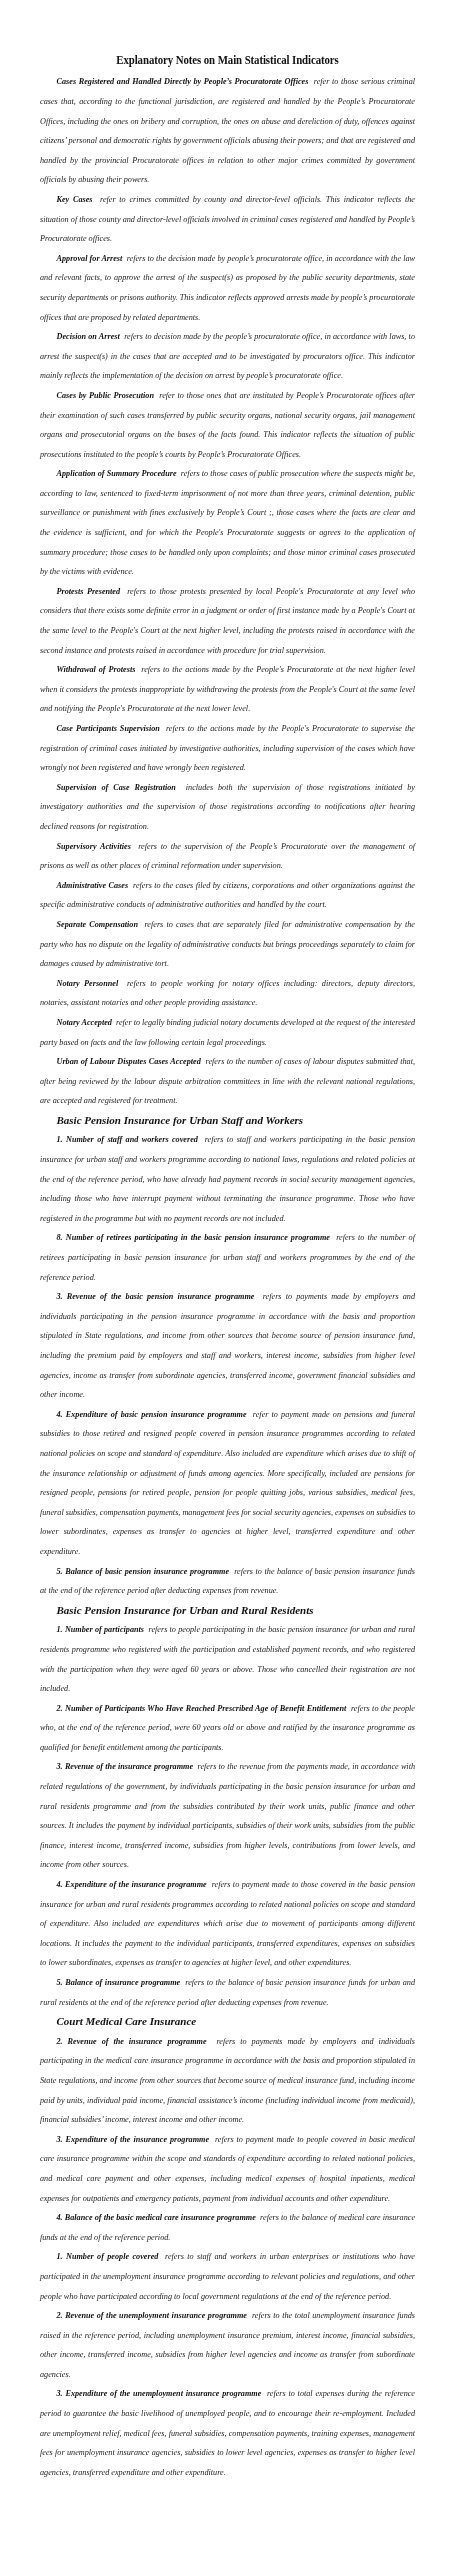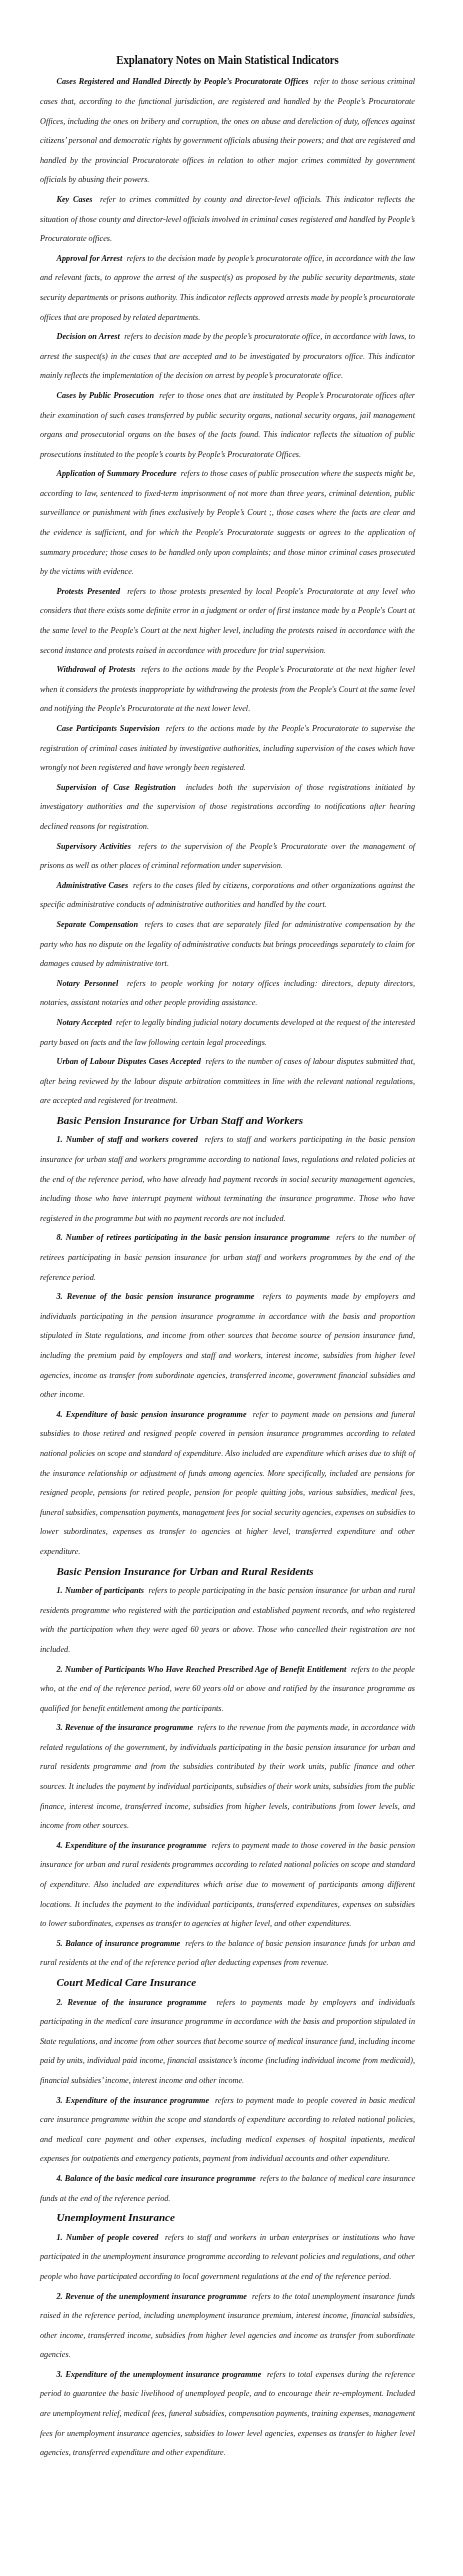--- a/index.html
+++ b/index.html
@@ -75,29 +75,29 @@
       <p class="para"><span class="term">Administrative Cases</span><span class="gap">  </span><span class="definition">refers to the cases filed by citizens, corporations and other organizations against the specific administrative conducts of administrative authorities and handled by the court.</span></p>
       <p class="para"><span class="term">Separate Compensation</span><span class="gap">  </span><span class="definition">refers to cases that are separately filed for administrative compensation by the party who has no dispute on the legality of administrative conducts but brings proceedings separately to claim for damages caused by administrative tort.</span></p>
       <p class="para"><span class="term">Notary Personnel</span><span class="gap">  </span><span class="definition">refers to people working for notary offices including: directors, deputy directors, notaries, assistant notaries and other people providing assistance.</span></p>
       <p class="para"><span class="term">Notary Accepted</span><span class="gap">  </span><span class="definition">refer to legally binding judicial notary documents developed at the request of the interested party based on facts and the law following certain legal proceedings.</span></p>
       <p class="para"><span class="term">Urban of Labour Disputes Cases Accepted</span><span class="gap">  </span><span class="definition">refers to the number of cases of labour disputes submitted that, after being reviewed by the labour dispute arbitration committees in line with the relevant national regulations, are accepted and registered for treatment.</span></p>
       <h2 class="section-heading">Basic Pension Insurance for Urban Staff and Workers</h2>
       <p class="para"><span class="term">1. Number of staff and workers covered</span><span class="gap">  </span><span class="definition">refers to staff and workers participating in the basic pension insurance for urban staff and workers programme according to national laws, regulations and related policies at the end of the reference period, who have already had payment records in social security management agencies, including those who have interrupt payment without terminating the insurance programme. Those who have registered in the programme but with no payment records are not included.</span></p>
       <p class="para"><span class="term">8. Number of retirees participating in the basic pension insurance programme</span><span class="gap">  </span><span class="definition">refers to the number of retirees participating in basic pension insurance for urban staff and workers programmes by the end of the reference period.</span></p>
       <p class="para"><span class="term">3. Revenue of the basic pension insurance programme</span><span class="gap">  </span><span class="definition">refers to payments made by employers and individuals participating in the pension insurance programme in accordance with the basis and proportion stipulated in State regulations, and income from other sources that become source of pension insurance fund, including the premium paid by employers and staff and workers, interest income, subsidies from higher level agencies, income as transfer from subordinate agencies, transferred income, government financial subsidies and other income.</span></p>
       <p class="para"><span class="term">4. Expenditure of basic pension insurance programme</span><span class="gap">  </span><span class="definition">refer to payment made on pensions and funeral subsidies to those retired and resigned people covered in pension insurance programmes according to related national policies on scope and standard of expenditure. Also included are expenditure which arises due to shift of the insurance relationship or adjustment of funds among agencies. More specifically, included are   pensions for resigned people, pensions for retired people, pension for people quitting jobs, various subsidies, medical fees, funeral subsidies, compensation payments, management fees for social security agencies, expenses on subsidies to lower subordinates, expenses as transfer to agencies at higher level, transferred expenditure and other expenditure.</span></p>
+      <p class="para"><span class="term">5. Balance of basic pension insurance programme</span><span class="gap">  </span><span class="definition">refers to the balance of basic pension insurance funds at the end of the reference period after deducting expenses from revenue.</span></p>
       <h2 class="section-heading">Basic Pension Insurance for Urban and Rural Residents</h2>
       <p class="para"><span class="term">1. Number of participants</span><span class="gap">  </span><span class="definition">refers to people participating in the basic pension insurance for urban and rural residents programme who registered with the participation and established payment records, and who registered with the participation when they were aged 60 years or above. Those who cancelled their registration are not included.</span></p>
       <p class="para"><span class="term">2. Number of Participants Who Have Reached Prescribed Age of Benefit Entitlement</span><span class="gap">  </span><span class="definition">refers to the people who, at the end of the reference period, were 60 years old or above and ratified by the insurance programme as qualified for benefit entitlement among the participants.</span></p>
       <p class="para"><span class="term">3. Revenue of the insurance programme</span><span class="gap">  </span><span class="definition">refers to the revenue from the payments made, in accordance with related regulations of the government, by individuals participating in the basic pension insurance for urban and rural residents programme and from the subsidies contributed by their work units, public finance and other sources. It includes the payment by individual participants, subsidies of their work units, subsidies from the public finance, interest income, transferred income, subsidies from higher levels, contributions from lower levels, and income from other sources.</span></p>
       <p class="para"><span class="term">4. Expenditure of the insurance programme</span><span class="gap">  </span><span class="definition">refers to payment made to those covered in the basic pension insurance for urban and rural residents programmes according to related national policies on scope and standard of expenditure. Also included are expenditures which arise due to movement of participants among different locations. It includes the payment to the individual participants, transferred expenditures, expenses on subsidies to lower subordinates, expenses as transfer to agencies at higher level, and other expenditures.</span></p>
       <p class="para"><span class="term">5. Balance of insurance programme</span><span class="gap">  </span><span class="definition">refers to the balance of basic pension insurance funds for urban and rural residents at the end of the reference period after deducting expenses from revenue.</span></p>
       <h2 class="section-heading">Court Medical Care Insurance</h2>
       <p class="para"><span class="term">2. Revenue of the insurance programme</span><span class="gap">  </span><span class="definition">refers to payments made by employers and individuals participating in the medical care insurance programme in accordance with the basis and proportion stipulated in State regulations, and income from other sources that become source of medical insurance fund, including income paid by units, individual paid income, financial assistance’s income (including individual income from medicaid), financial subsidies’ income, interest income and other income.</span></p>
       <p class="para"><span class="term">3. Expenditure of the insurance programme</span><span class="gap">  </span><span class="definition">refers to payment made to people covered in basic medical care insurance programme within the scope and standards of expenditure according to related national policies, and medical care payment and other expenses, including medical expenses of hospital inpatients, medical expenses for outpatients and emergency patients, payment from individual accounts and other expenditure.</span></p>
       <p class="para"><span class="term">4. Balance of the basic medical care insurance programme</span><span class="gap">  </span><span class="definition">refers to the balance of medical care insurance funds at the end of the reference period.</span></p>
-      <h2 class="section-heading">Unemployment Insurance</h2>
       <p class="para"><span class="term">1. Number of people covered</span><span class="gap">  </span><span class="definition">refers to staff and workers in urban enterprises or institutions who have participated in the unemployment insurance programme according to relevant policies and regulations, and other people who have participated according to local government regulations at the end of the reference period.</span></p>
       <p class="para"><span class="term">2. Revenue of the unemployment insurance programme</span><span class="gap">  </span><span class="definition">refers to the total unemployment insurance funds raised in the reference period, including unemployment insurance premium, interest income, financial subsidies, other income, transferred income, subsidies from higher level agencies and income as transfer from subordinate agencies.</span></p>
       <p class="para"><span class="term">3. Expenditure of the unemployment insurance programme</span><span class="gap">  </span><span class="definition">refers to total expenses during the reference period to guarantee the basic livelihood of unemployed people, and to encourage their re-employment. Included are unemployment relief, medical fees, funeral subsidies, compensation payments, training expenses, management fees for unemployment insurance agencies, subsidies to lower level agencies, expenses as transfer to higher level agencies, transferred expenditure and other expenditure.</span></p>
     </div>
 </div>
 
 
 </body></html>

